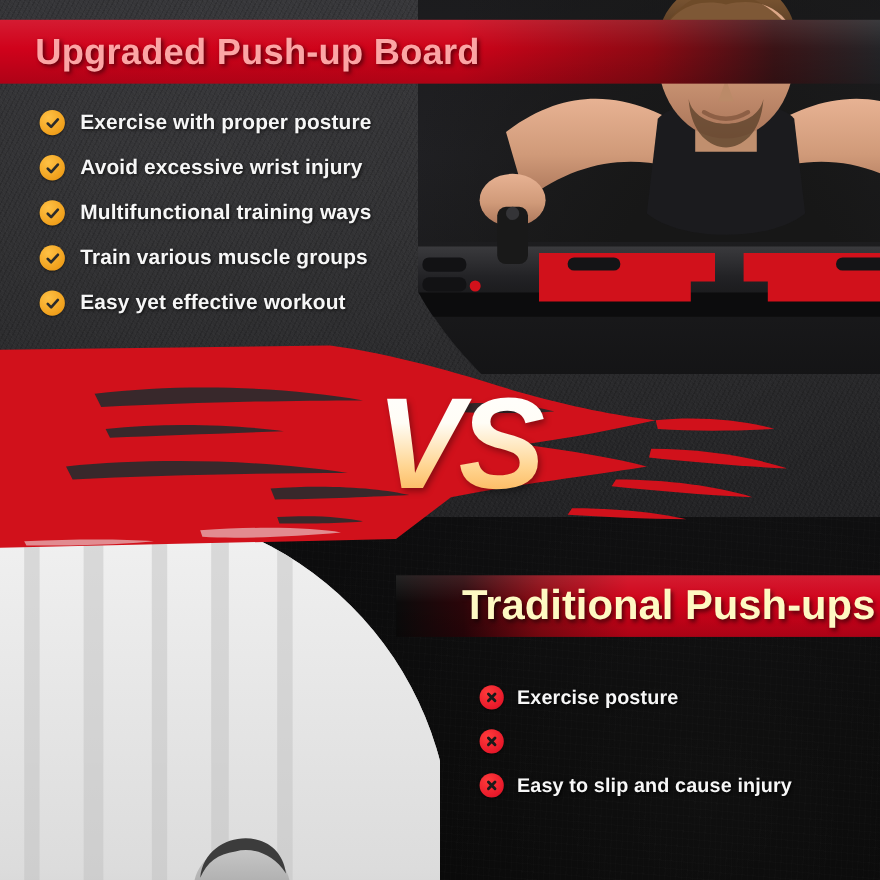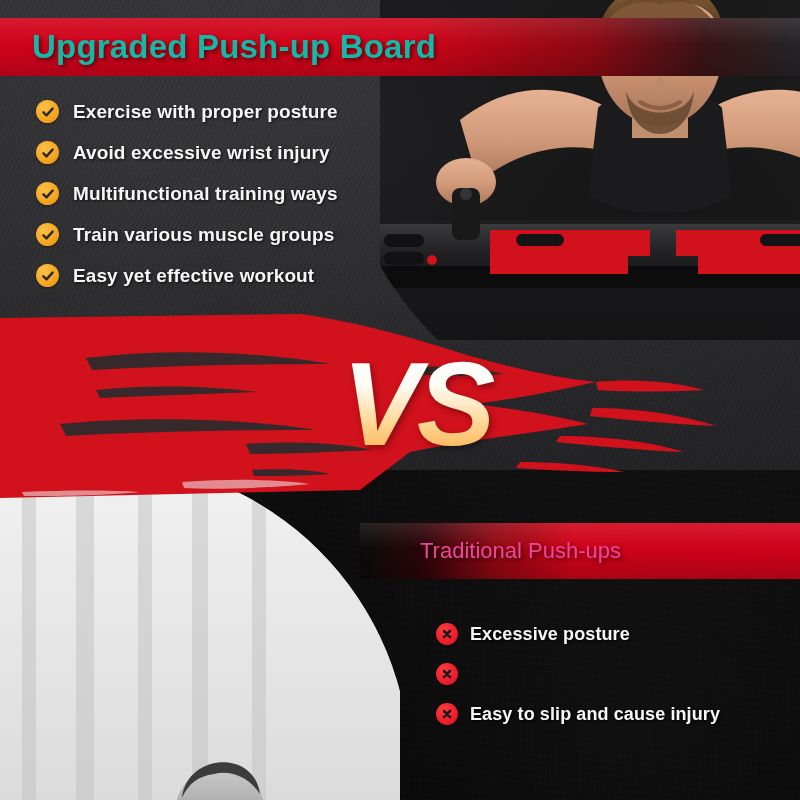--- a/index.html
+++ b/index.html
@@ -31,21 +31,21 @@
   .title-band{
     position:absolute;left:0;top:18px;width:800px;height:58px;
     background:linear-gradient(90deg,#d0021b 0%,#cf0319 52%,#8d0913 74%,#3a1316 88%,#242427 100%);
   }
   .title-band .band-sheen{
     position:absolute;inset:0;
     background:linear-gradient(180deg,rgba(255,255,255,.10),rgba(255,255,255,0) 45%,rgba(0,0,0,.16));
   }
   .title-text{
     position:absolute;left:32px;top:20px;height:54px;line-height:54px;
-    color:#14b8a6;font-size:33px;font-weight:bold;letter-spacing:.2px;
+    color:#fca5a5;font-size:33px;font-weight:bold;letter-spacing:.2px;
     text-shadow:2px 2px 4px rgba(0,0,0,.55);white-space:nowrap;
   }
 
   
   .photo-top{
     position:absolute;right:0;top:0;width:420px;height:340px;overflow:hidden;
   }
   .photo-top .arc{
     position:absolute;left:-40px;top:-210px;width:640px;height:640px;
     border-radius:50%;overflow:hidden;
@@ -117,21 +117,21 @@
   .trad-band{
     position:absolute;left:360px;top:523px;width:440px;height:56px;
     background:linear-gradient(90deg,#0b0b0b 0%,#2b0509 14%,#8d0812 30%,#cf0319 48%,#d0021b 100%);
   }
   .trad-band .band-sheen{
     position:absolute;inset:0;
     background:linear-gradient(180deg,rgba(255,255,255,.10),rgba(255,255,255,0) 45%,rgba(0,0,0,.18));
   }
   .trad-text{
     position:absolute;left:420px;top:525px;height:52px;line-height:52px;
-    color:#ec4899;font-size:22px;font-weight:normal;white-space:nowrap;
+    color:#fef9c3;font-size:38px;font-weight:bold;white-space:nowrap;
     text-shadow:2px 2px 4px rgba(0,0,0,.55);
   }
 
   
   .x-list{position:absolute;left:436px;top:614px;width:360px;}
   .x-item{display:flex;align-items:center;height:40px;}
   .x-icon{
     width:22px;height:22px;border-radius:50%;
     background:radial-gradient(circle at 35% 30%,#ff3b3b,#e8192a 70%,#c50f20);
     display:flex;align-items:center;justify-content:center;flex:0 0 auto;
@@ -404,21 +404,21 @@
   <div class="trad-text">Traditional Push-ups</div>
 
   <div class="x-list">
 
     <div class="x-item">
       <span class="x-icon">
         <svg width="12" height="12" viewBox="0 0 12 12">
             <path d="M3 3 L9 9 M9 3 L3 9" stroke="#1a1a1a" stroke-width="2.6" stroke-linecap="round"></path>
           </svg>
       </span>
-      <span class="x-label">Excessive posture</span>
+      <span class="x-label">Exercise posture</span>
     </div>
 
     <div class="x-item">
       <span class="x-icon">
         <svg width="12" height="12" viewBox="0 0 12 12">
             <path d="M3 3 L9 9 M9 3 L3 9" stroke="#1a1a1a" stroke-width="2.6" stroke-linecap="round"></path>
           </svg>
       </span>
     </div>
 

